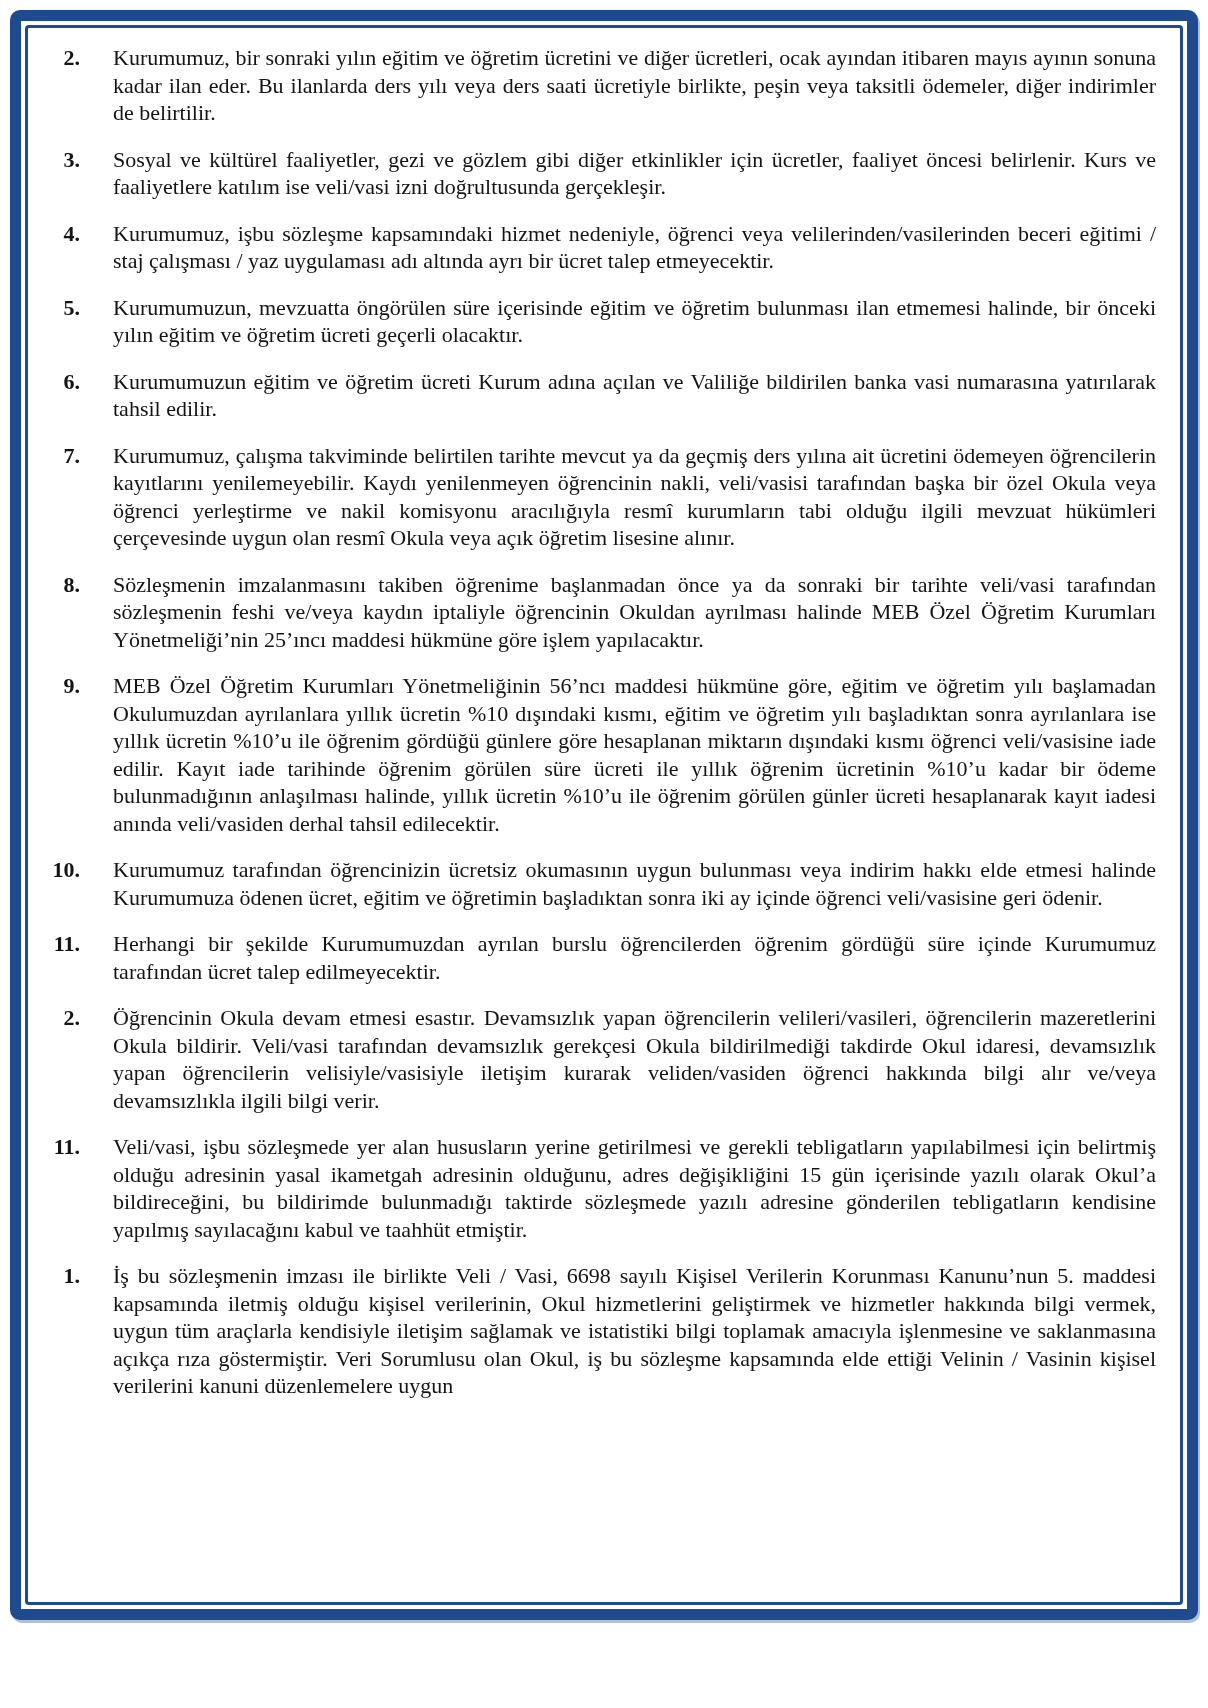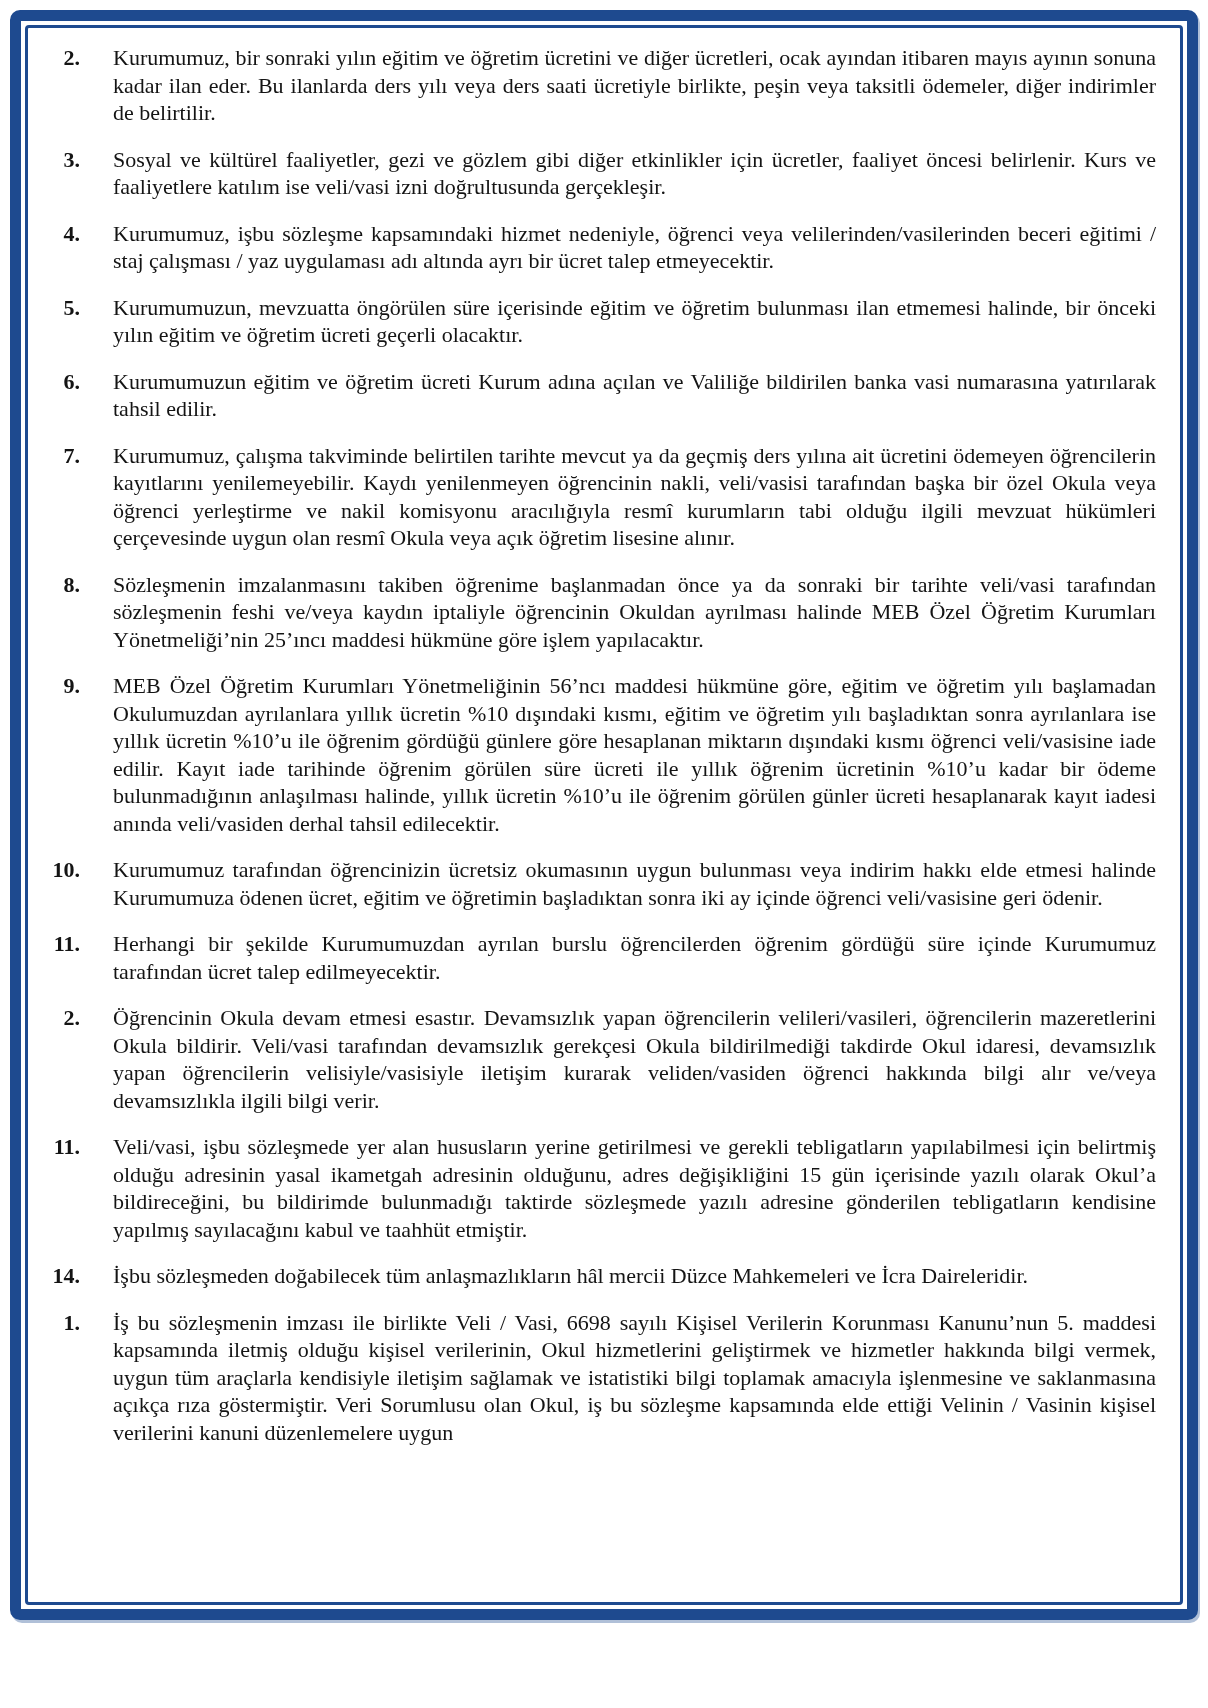--- a/index.html
+++ b/index.html
@@ -117,24 +117,20 @@
   <li class="term-item">
     <span class="term-num">2.</span>
     <span class="term-text">Öğrencinin Okula devam etmesi esastır. Devamsızlık yapan öğrencilerin velileri/vasileri, öğrencilerin mazeretlerini Okula bildirir. Veli/vasi tarafından devamsızlık gerekçesi Okula bildirilmediği takdirde Okul idaresi, devamsızlık yapan öğrencilerin velisiyle/vasisiyle iletişim kurarak veliden/vasiden öğrenci hakkında bilgi alır ve/veya devamsızlıkla ilgili bilgi verir.</span>
   </li>
 
   <li class="term-item">
     <span class="term-num">11.</span>
     <span class="term-text">Veli/vasi, işbu sözleşmede yer alan hususların yerine getirilmesi ve gerekli tebligatların yapılabilmesi için belirtmiş olduğu adresinin yasal ikametgah adresinin olduğunu, adres değişikliğini 15 gün içerisinde yazılı olarak Okul’a bildireceğini, bu bildirimde bulunmadığı taktirde sözleşmede yazılı adresine gönderilen tebligatların kendisine yapılmış sayılacağını kabul ve taahhüt etmiştir.</span>
   </li>
 
-  <li class="term-item">
-    <span class="term-num">14.</span>
-    <span class="term-text">İşbu sözleşmeden doğabilecek tüm anlaşmazlıkların hâl mercii Düzce Mahkemeleri ve İcra Daireleridir.</span>
-  </li>
 
   <li class="term-item">
     <span class="term-num">1.</span>
     <span class="term-text">İş bu sözleşmenin imzası ile birlikte Veli / Vasi, 6698 sayılı Kişisel Verilerin Korunması Kanunu’nun 5. maddesi kapsamında iletmiş olduğu kişisel verilerinin, Okul hizmetlerini geliştirmek ve hizmetler hakkında bilgi vermek, uygun tüm araçlarla kendisiyle iletişim sağlamak ve istatistiki bilgi toplamak amacıyla işlenmesine ve saklanmasına açıkça rıza göstermiştir. Veri Sorumlusu olan Okul, iş bu sözleşme kapsamında elde ettiği Velinin / Vasinin kişisel verilerini kanuni düzenlemelere uygun</span>
   </li>
 </ol>
   </div>
 </div>
 
 </body></html>

